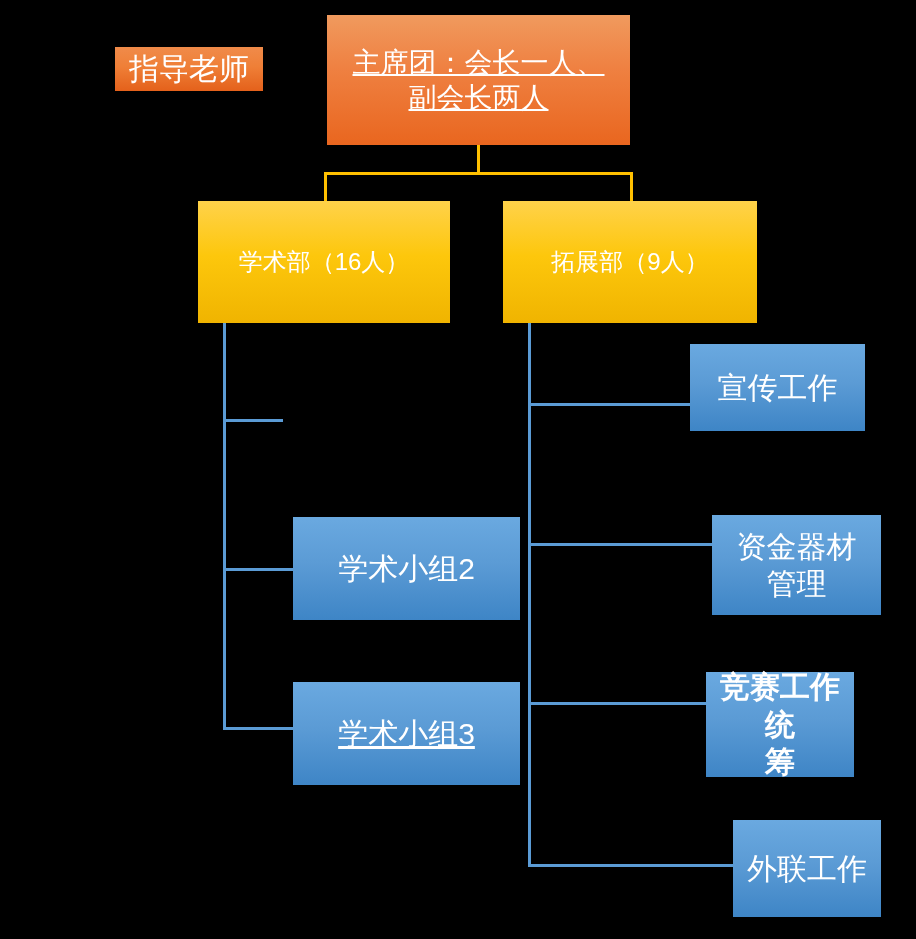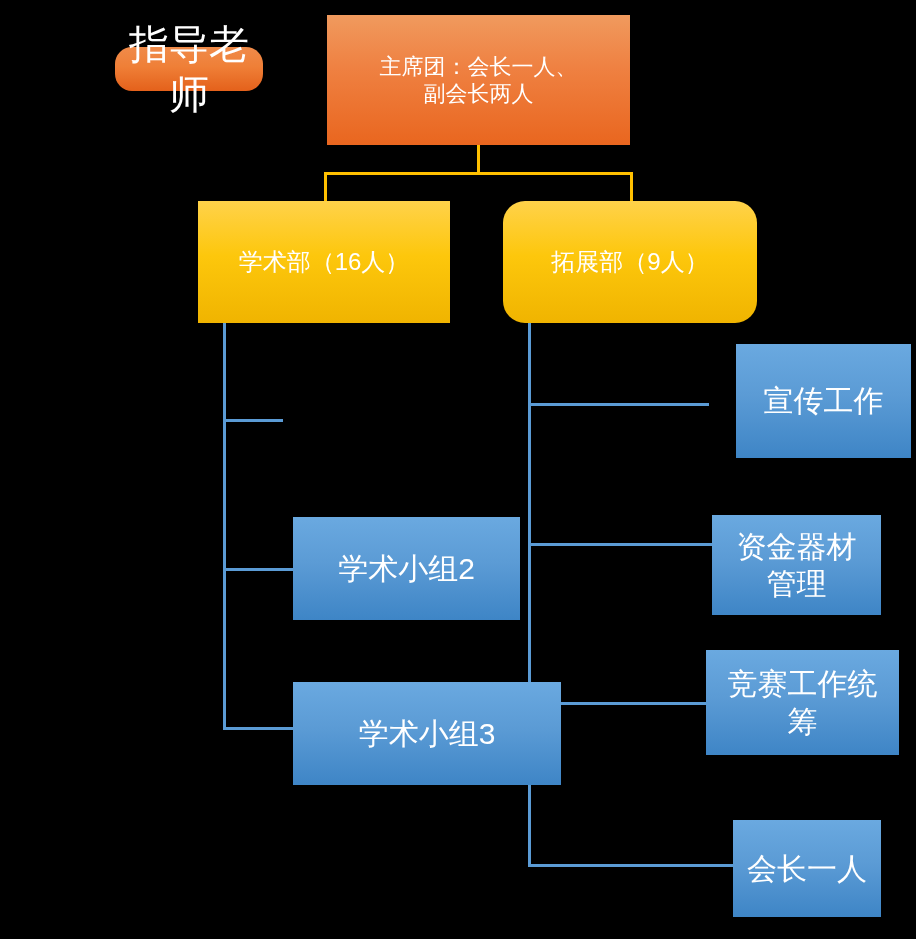--- a/index.html
+++ b/index.html
@@ -24,26 +24,26 @@
     text-align: center;
     color: #ffffff;
     box-sizing: border-box;
     line-height: 1.25;
     padding: 2px 6px;
     white-space: pre-line;
   }
   
   .node.orange-small {
     background: linear-gradient(to bottom, #f08b4a 0%, #ef7f37 45%, #e4611b 100%);
-    font-size: 40px;
-    border-radius: 17px;
+    font-size: 30px;
   }
   .node.orange-main {
     background: linear-gradient(to bottom, #f09a5e 0%, #ef8142 40%, #e9661f 100%);
-    font-size: 22px;
+    font-size: 28px;
+    text-decoration: underline;
   }
   
   .node.gold {
     background: linear-gradient(to bottom, #ffd24a 0%, #fdc70c 45%, #f0b400 100%);
     font-size: 24px;
   }
   
   .node.blue {
     background: linear-gradient(to bottom, #6aa9e0 0%, #5b9bd5 45%, #3e85c6 100%);
     font-size: 30px;
@@ -86,30 +86,30 @@
   <div class="conn h blue-line" style="left:528px; top:702px; width:180px;"></div>
   <div class="conn h blue-line" style="left:528px; top:864px; width:207px;"></div>
 
   <div class="node orange-small" style="left:115px; top:47px; width:148px; height:44px;">指导老师</div>
 
   <div class="node orange-main" style="left:327px; top:15px; width:303px; height:130px;">主席团：会长一人、
 副会长两人</div>
 
   <div class="node gold" style="left:198px; top:201px; width:252px; height:122px;">学术部（16人）</div>
 
-  <div class="node gold" style="left:503px; top:201px; width:254px; height:122px;border-radius:22px;">拓展部（9人）</div>
+  <div class="node gold" style="left:503px; top:201px; width:254px; height:122px;">拓展部（9人）</div>
 
 
   <div class="node blue" style="left:293px; top:517px; width:227px; height:103px;">学术小组2</div>
 
-  <div class="node blue" style="left:293px; top:682px; width:268px; height:103px;">学术小组3</div>
+  <div class="node blue" style="left:293px; top:682px; width:227px; height:103px;text-decoration:underline;">学术小组3</div>
 
-  <div class="node blue" style="left:736px; top:344px; width:175px; height:114px;">宣传工作</div>
+  <div class="node blue" style="left:690px; top:344px; width:175px; height:87px;">宣传工作</div>
 
   <div class="node blue" style="left:712px; top:490px; width:169px; height:100px;margin-top:25px;">资金器材
 管理</div>
 
-  <div class="node blue" style="left:706px; top:650px; width:193px; height:105px;">竞赛工作统
+  <div class="node blue" style="left:706px; top:672px; width:148px; height:105px;font-weight:bold;">竞赛工作统
 筹</div>
 
-  <div class="node blue" style="left:733px; top:820px; width:148px; height:97px;">会长一人</div>
+  <div class="node blue" style="left:733px; top:820px; width:148px; height:97px;">外联工作</div>
 
 </div>
 
 </body></html>

